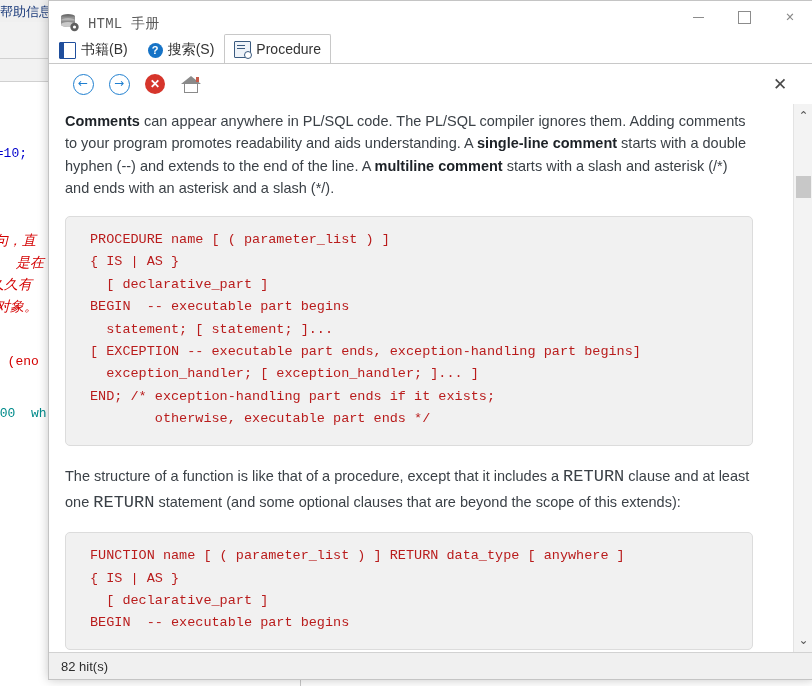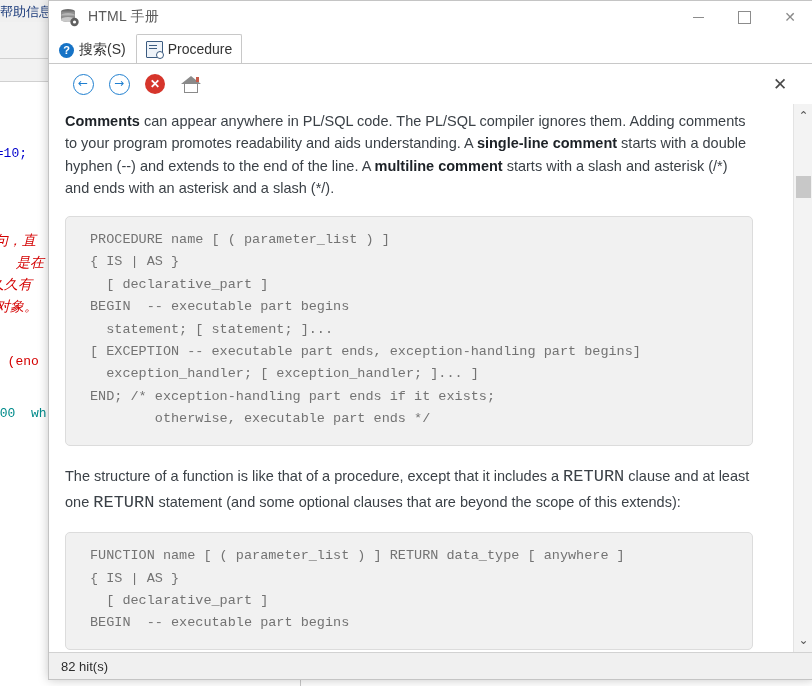--- a/index.html
+++ b/index.html
@@ -41,22 +41,22 @@
   
   .window {
     position: absolute; left: 48px; top: 0; width: 764px; height: 678px;
     background: #ffffff;
     border: 1px solid #c4c4c4;
     box-shadow: 0 0 10px rgba(0,0,0,0.22);
     display: flex; flex-direction: column;
   }
 
   .titlebar {
-    height: 32px; flex: 0 0 32px; display: flex; align-items: center;
-    background: #ffffff; position: relative;
+    height: 32px; flex: 0 0 32px; display: flex; align-items: flex-end;
+    background: #ffffff; position: relative; font-family: Liberation Mono, monospace;
   }
   .title-icon {
     width: 22px; height: 22px; margin-left: 9px; margin-right: 8px;
     position: relative; flex: 0 0 22px;
   }
   .title-text {
     font-size: 14px; color: #5a5a5a; letter-spacing: .2px;
   }
   .winbtns { position: absolute; right: 0; top: 0; height: 32px; display: flex; }
   .winbtn {
@@ -157,21 +157,21 @@
   }
   .doc p { margin: 0 0 16px 0; }
   .doc p.tight { margin-bottom: 14px; }
   .doc b { color: #1d2227; font-weight: bold; }
   .mono-inline { font-family: "Liberation Mono", monospace; font-size: 17px; }
 
   pre.code {
     margin: 0 0 18px 0; padding: 12px 14px 14px 24px;
     background: #f1f1f1; border: 1px solid #dcdcdc; border-radius: 5px;
     font-family: "Liberation Mono", monospace; font-size: 13.5px; line-height: 1.66;
-    color: #737373; white-space: pre; overflow: hidden;
+    color: #b91c1c; white-space: pre; overflow: hidden;
   }
 
   
   .vscroll {
     flex: 0 0 19px; width: 19px; background: #f3f3f3;
     border-left: 1px solid #e3e3e3; position: relative;
   }
   .sb-arrow {
     width: 19px; height: 24px; display: flex; align-items: center; justify-content: center;
     color: #585858; font-size: 12px; font-family: "DejaVu Sans", sans-serif;
@@ -241,20 +241,24 @@
           <span class="max-sq"></span>
         </div>
         <div class="winbtn">
           <span class="glyph">✕</span>
         </div>
       </div>
     </div>
 
     <div class="tabstrip">
       <div class="tab">
+        <span class="ic ic-book"></span>
+        <span class="tlabel">书籍(B)</span>
+      </div>
+      <div class="tab">
         <span class="ic ic-help">?</span>
         <span class="tlabel">搜索(S)</span>
       </div>
       <div class="tab active">
         <span class="ic ic-proc"></span>
         <span class="tlabel">Procedure</span>
       </div>
     </div>
 
     <div class="panel">

